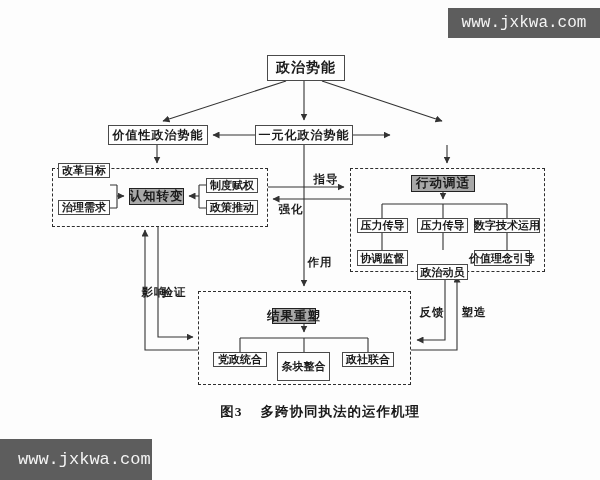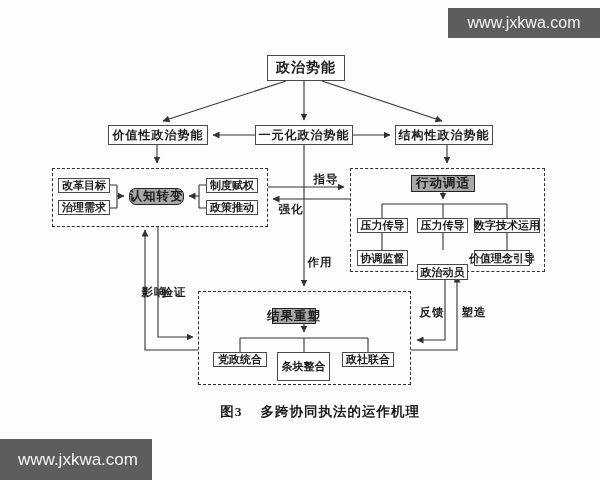--- a/index.html
+++ b/index.html
@@ -24,21 +24,21 @@
     position:absolute;font-size:11.5px;font-weight:700;letter-spacing:1px;
     white-space:nowrap;transform:translate(-50%,-50%);
   }
   .caption{
     position:absolute;left:0;top:403px;width:600px;text-align:center;
     font-size:13.5px;font-weight:700;letter-spacing:1px;padding-left:20px;
   }
   .caption .gap{display:inline-block;width:18px;}
   .wm{
     position:absolute;background:#5d5d5d;color:#f4f4f4;
-    font-family:Liberation Sans, sans-serif;
+    font-family:Liberation Mono, monospace;
     display:flex;align-items:center;
   }
   .wm-top{left:448px;top:8px;width:152px;height:30px;font-size:16px;justify-content:center;}
   .wm-bottom{left:0;top:439px;width:152px;height:41px;font-size:17px;padding-left:18px;box-sizing:border-box;}
 </style>
 </head>
 <body>
 
 <div class="stage">
 
@@ -90,25 +90,24 @@
   </svg>
 
   <div class="group" style="left:52px;top:168px;width:216px;height:59px;"></div>
   <div class="group" style="left:350px;top:168px;width:195px;height:104px;"></div>
   <div class="group" style="left:198px;top:291px;width:213px;height:94px;"></div>
 
   <div class="node big" style="left:267px;top:55px;width:78px;height:26px;">政治势能</div>
 
   <div class="node mid" style="left:108px;top:125px;width:100px;height:20px;">价值性政治势能</div>
   <div class="node mid" style="left:255px;top:125px;width:98px;height:20px;">一元化政治势能</div>
-  <div class="node mid" style="left:395px;top:125px;width:98px;height:20px;">结构性政治势能</div>
 
-  <div class="node small" style="left:58px;top:178px;width:52px;height:15px;">改革目标</div>
+  <div class="node small" style="left:58px;top:163px;width:52px;height:15px;">改革目标</div>
   <div class="node small" style="left:58px;top:200px;width:52px;height:15px;">治理需求</div>
-  <div class="node core" style="left:129px;top:188px;width:55px;height:17px;border-radius:7px;">认知转变</div>
+  <div class="node core" style="left:129px;top:188px;width:55px;height:17px;">认知转变</div>
   <div class="node small" style="left:206px;top:178px;width:52px;height:15px;">制度赋权</div>
   <div class="node small" style="left:206px;top:200px;width:52px;height:15px;">政策推动</div>
 
   <div class="node core" style="left:411px;top:175px;width:64px;height:17px;">行动调适</div>
   <div class="node small" style="left:357px;top:218px;width:51px;height:15px;">压力传导</div>
   <div class="node small" style="left:417px;top:218px;width:51px;height:15px;">压力传导</div>
   <div class="node small" style="left:474px;top:218px;width:66px;height:15px;">数字技术运用</div>
   <div class="node small" style="left:357px;top:250px;width:51px;height:16px;">协调监督</div>
   <div class="node small" style="left:417px;top:264px;width:51px;height:16px;">政治动员</div>
   <div class="node small" style="left:474px;top:250px;width:56px;height:16px;">价值理念引导</div>

